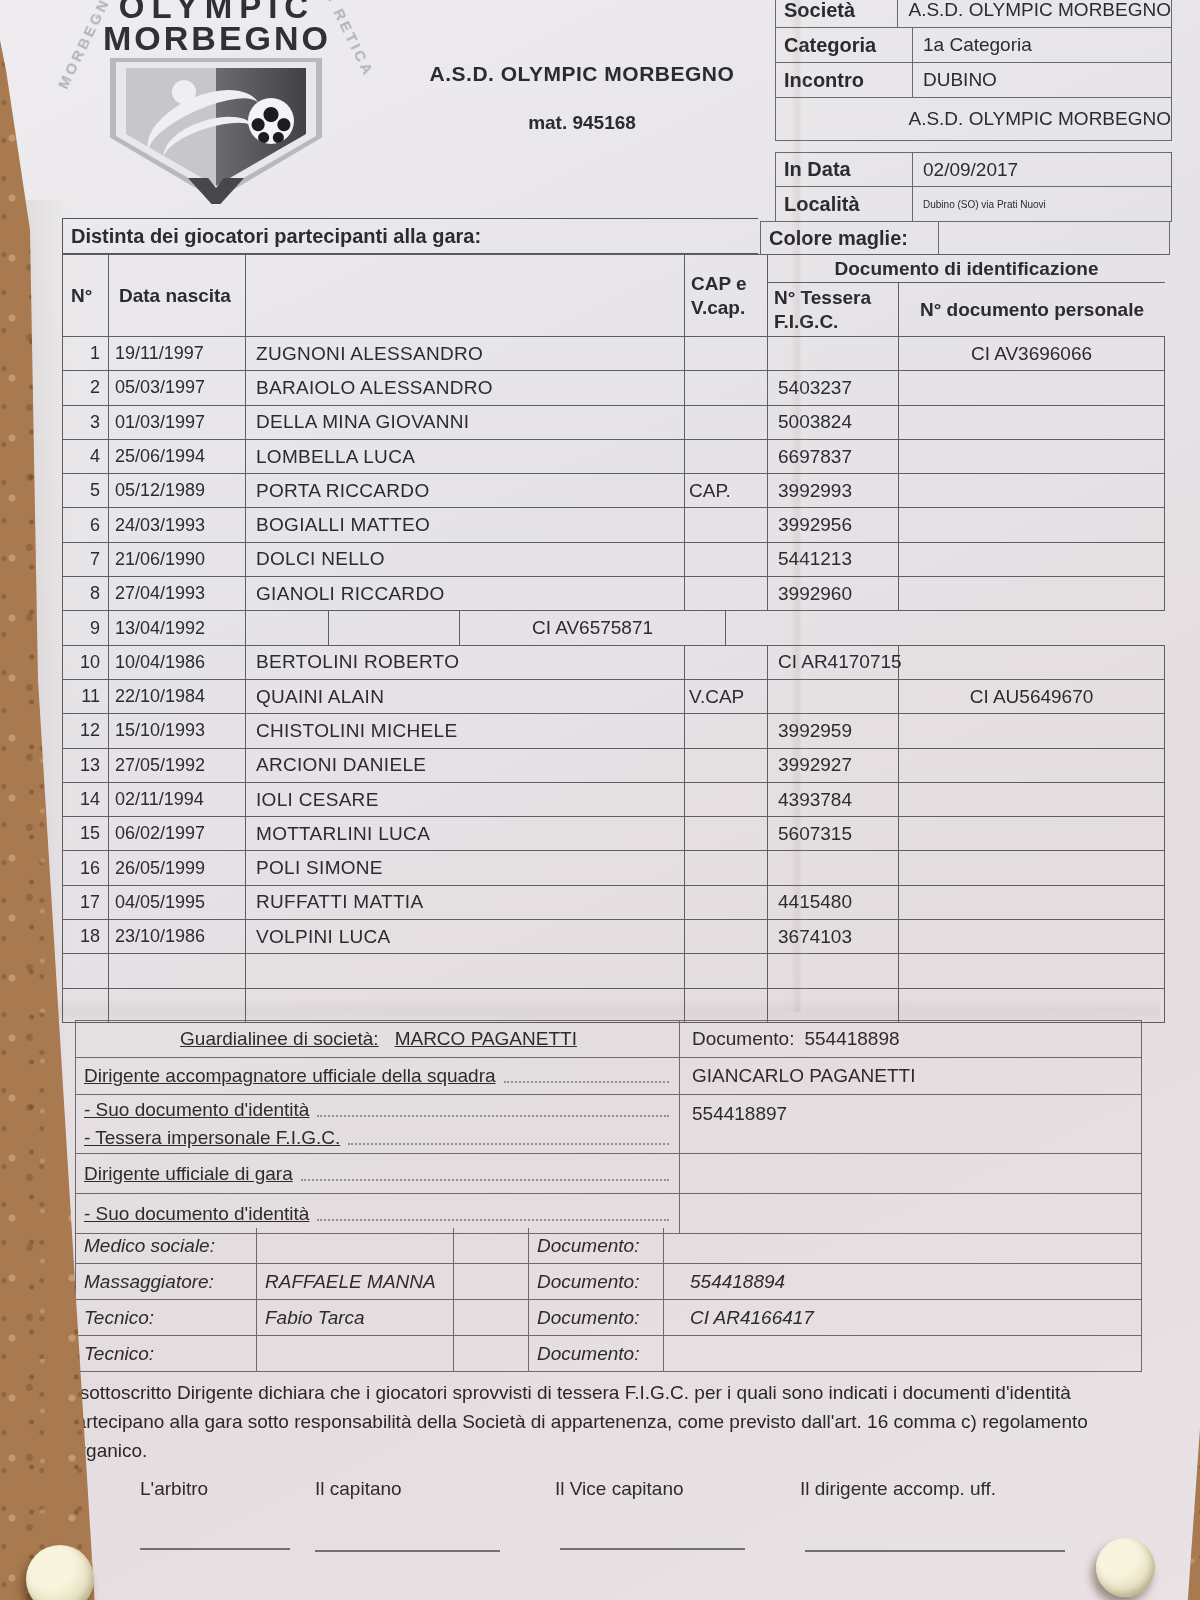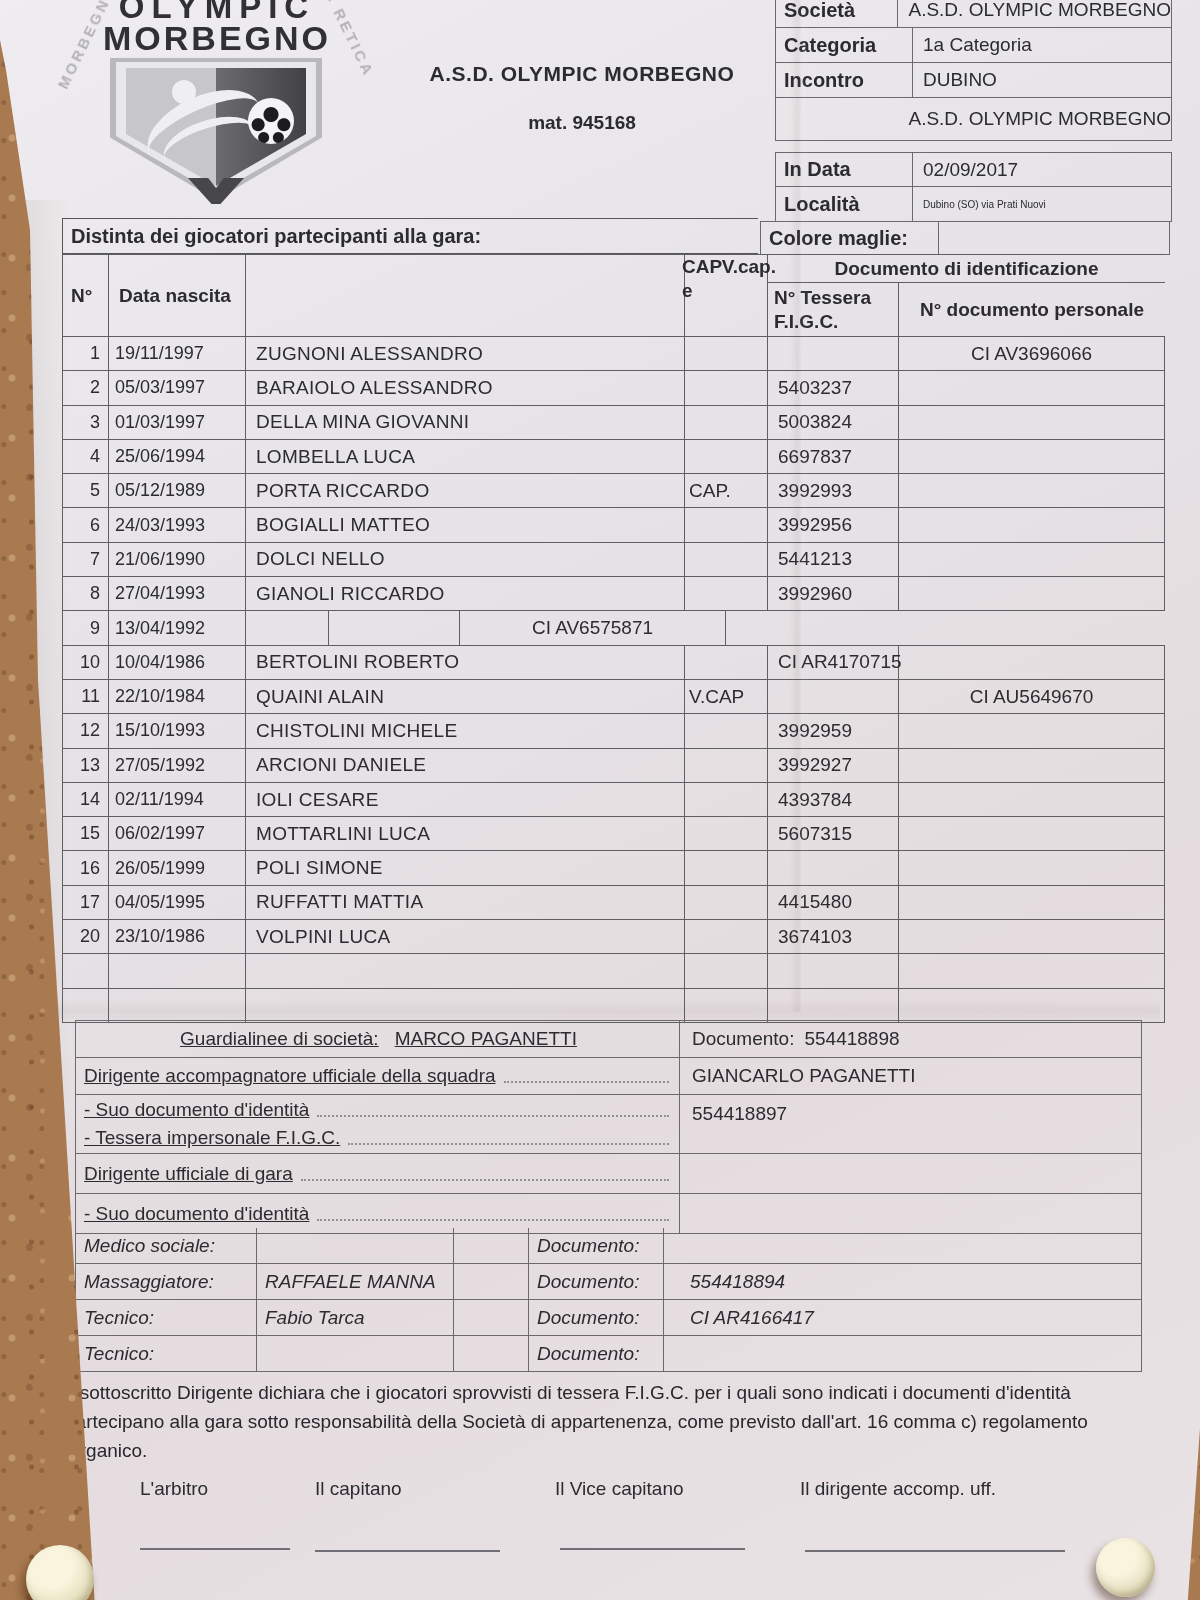--- a/index.html
+++ b/index.html
@@ -87,21 +87,21 @@
   .cell{box-sizing:border-box;border-right:1px solid #5f5f63;}
   .c-num{width:46px;}
   .c-birth{width:137px;}
   .c-name{flex:1;}
   .c-cap{width:83px;}
   .c-tess{width:131px;}
   .c-doc{width:266px;border-right:1px solid #5f5f63;}
   .h-cell{display:flex;align-items:center;font-weight:bold;font-size:19px;}
   .h-num{justify-content:flex-start;padding-left:8px;}
   .h-birth{padding-left:10px;}
-  .h-cap{flex-direction:row;align-items:flex-start;justify-content:center;padding-left:6px;line-height:24px;}
+  .h-cap{flex-direction:column;align-items:flex-start;justify-content:center;padding-left:6px;line-height:24px;}
   .h-group{width:397px;display:flex;flex-direction:column;border-right:none;}
   .h-group-top{height:27px;border-bottom:1px solid #5f5f63;display:flex;align-items:center;justify-content:center;font-weight:bold;font-size:19px;}
   .h-group-bot{flex:1;display:flex;}
   .h-tess{flex-direction:column;align-items:flex-start;justify-content:center;padding-left:6px;line-height:24px;}
   .h-docp{justify-content:center;}
   .p-row{display:flex;height:33.3px;border-bottom:1px solid #5f5f63;font-size:19px;}
   .p-row .cell{display:flex;align-items:center;}
   .p-row .c-num{justify-content:flex-end;padding-right:8px;font-size:18px;}
   .p-row .c-birth{padding-left:6px;font-size:18px;}
   .p-row .c-name{padding-left:10px;letter-spacing:0.3px;}
@@ -377,21 +377,21 @@
         <div class="p-row">
           <div class="cell c-num">17</div>
           <div class="cell c-birth">04/05/1995</div>
           <div class="cell c-name">RUFFATTI MATTIA</div>
           <div class="cell c-cap"></div>
           <div class="cell c-tess">4415480</div>
           <div class="cell c-doc"></div>
         </div>
 
         <div class="p-row">
-          <div class="cell c-num">20</div>
+          <div class="cell c-num">18</div>
           <div class="cell c-birth">23/10/1986</div>
           <div class="cell c-name">VOLPINI LUCA</div>
           <div class="cell c-cap"></div>
           <div class="cell c-tess">3674103</div>
           <div class="cell c-doc"></div>
         </div>
 
         <div class="p-row">
           <div class="cell c-num"></div>
           <div class="cell c-birth"></div>

